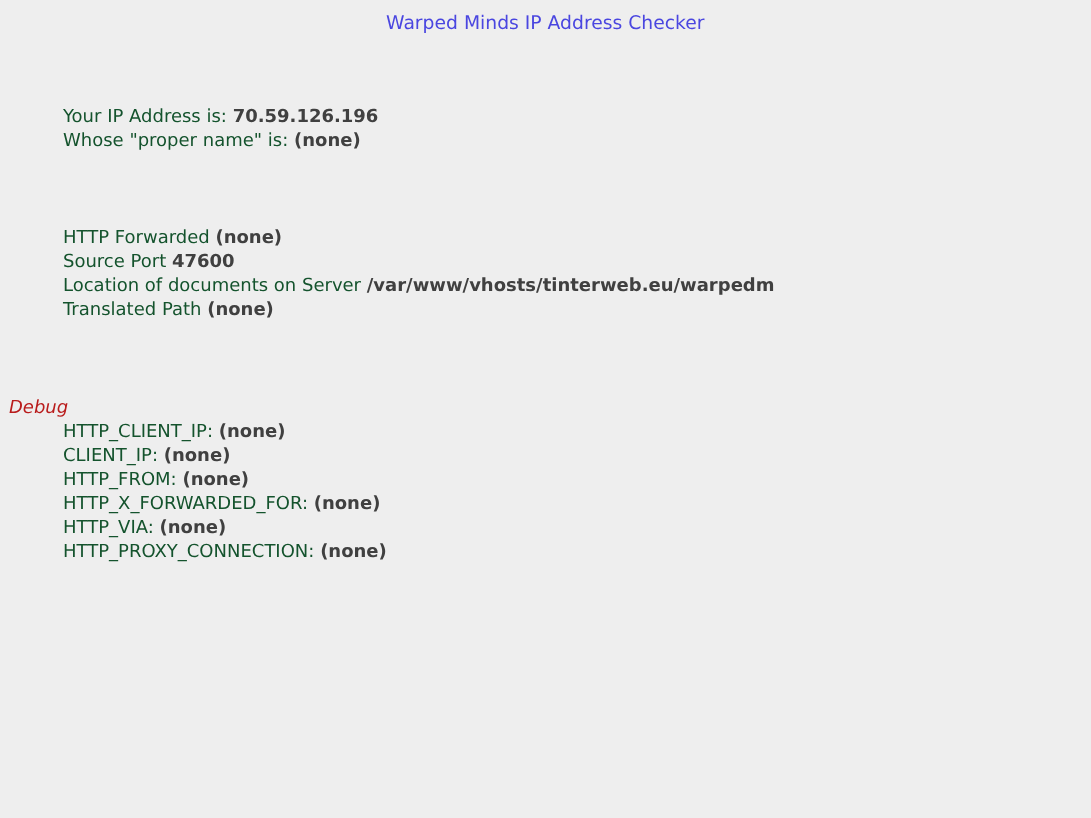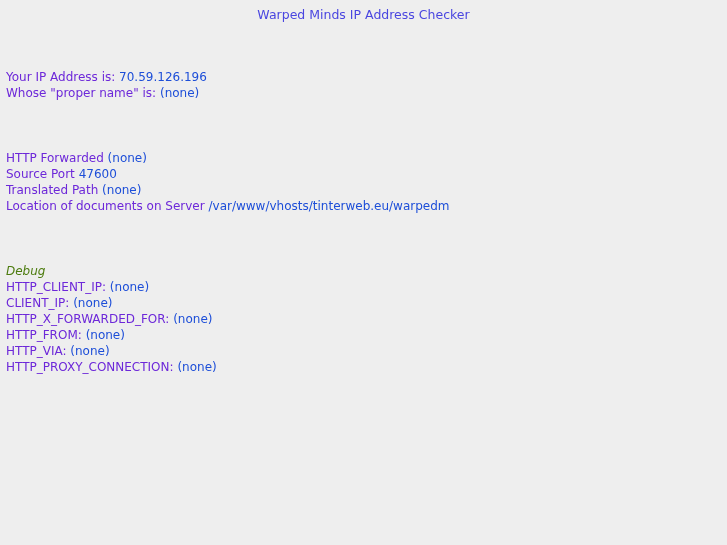--- a/index.html
+++ b/index.html
@@ -37,31 +37,32 @@
   }
   .block {
     line-height: 16px;
   }
   .line {
     white-space: normal;
     word-wrap: break-word;
     line-height: 16px;
   }
   .label {
-    color: #6d28d9;
+    color: #14532d;
+    margin-left: 36px;
   }
   .value {
-    color: #1d4ed8;
-    font-weight: normal;
+    color: #404040;
+    font-weight: bold;
   }
   .gap-1 { height: 16px; }
   .gap-2 { height: 33px; }
   .gap-debug { height: 49px; }
   .debug-heading {
-    color: #4d7c0f;
+    color: #b91c1c;
     font-style: italic;
     line-height: 16px;
   }
 </style>
 </head>
 <body>
 
 <div class="page">
 
   <h1 class="title">Warped Minds IP Address Checker</h1>
@@ -87,47 +88,47 @@
   <div class="block">
     <div class="line">
       <span class="label">HTTP Forwarded</span>
       <span class="value">(none)</span>
     </div>
     <div class="line">
       <span class="label">Source Port</span>
       <span class="value">47600</span>
     </div>
     <div class="line">
+      <span class="label">Location of documents on Server</span>
+      <span class="value">/var/www/vhosts/tinterweb.eu/warpedm</span>
+    </div>
+    <div class="line">
       <span class="label">Translated Path</span>
       <span class="value">(none)</span>
-    </div>
-    <div class="line">
-      <span class="label">Location of documents on Server</span>
-      <span class="value">/var/www/vhosts/tinterweb.eu/warpedm</span>
     </div>
   </div>
 
   <div class="gap-debug"></div>
 
   <div class="block">
     <div class="debug-heading">Debug</div>
     <div class="line">
       <span class="label">HTTP_CLIENT_IP:</span>
       <span class="value">(none)</span>
     </div>
     <div class="line">
       <span class="label">CLIENT_IP:</span>
       <span class="value">(none)</span>
     </div>
     <div class="line">
-      <span class="label">HTTP_X_FORWARDED_FOR:</span>
+      <span class="label">HTTP_FROM:</span>
       <span class="value">(none)</span>
     </div>
     <div class="line">
-      <span class="label">HTTP_FROM:</span>
+      <span class="label">HTTP_X_FORWARDED_FOR:</span>
       <span class="value">(none)</span>
     </div>
     <div class="line">
       <span class="label">HTTP_VIA:</span>
       <span class="value">(none)</span>
     </div>
     <div class="line">
       <span class="label">HTTP_PROXY_CONNECTION:</span>
       <span class="value">(none)</span>
     </div>

